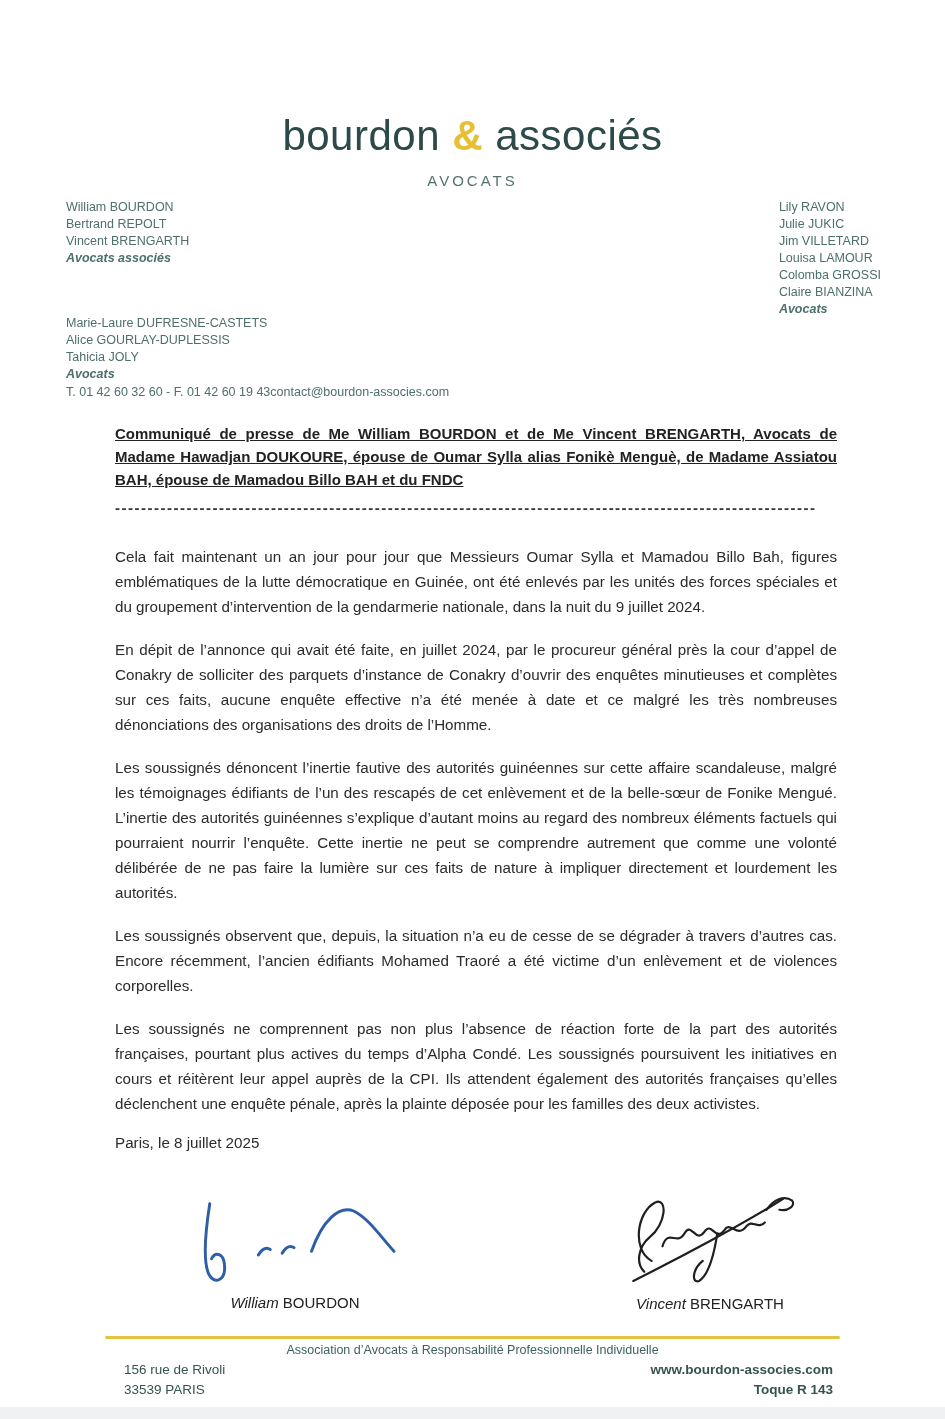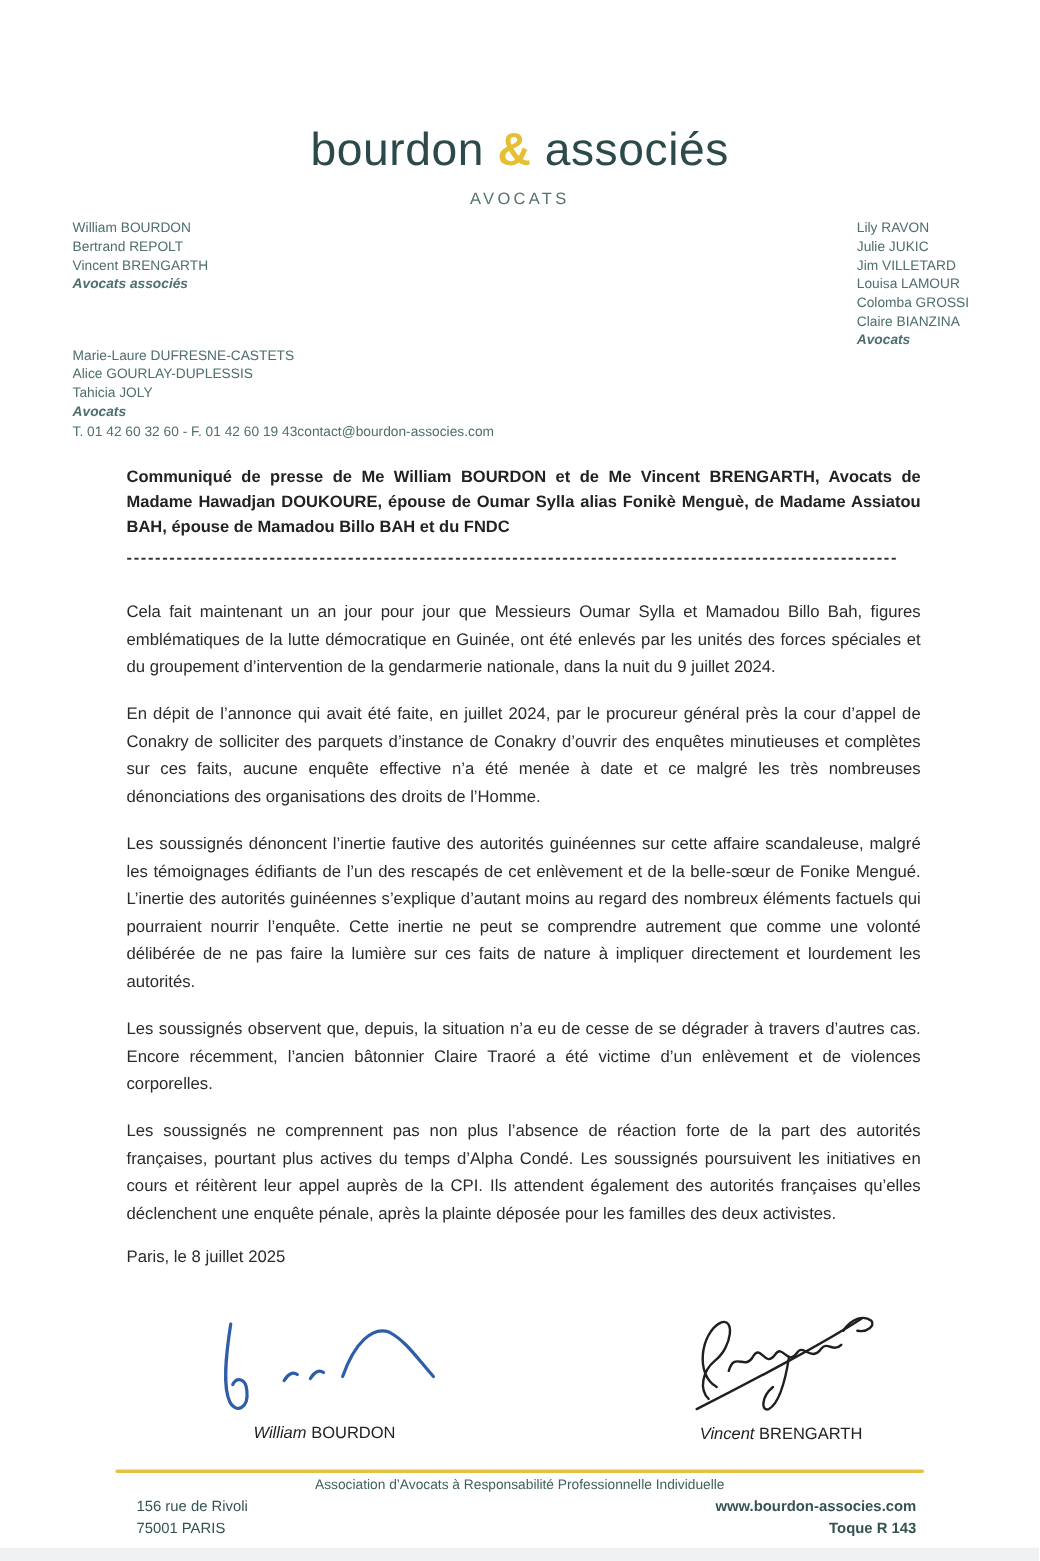--- a/index.html
+++ b/index.html
@@ -40,21 +40,21 @@
     position: absolute; top: 385px; left: 66px; right: 64px;
     display: flex; 
     font-size: 12.5px; color: #4e6f6d;
   }
   
   .body-block {
     position: absolute; top: 422px; left: 115px; width: 722px;
   }
   .heading {
     font-size: 15px; font-weight: 700; line-height: 23px;
-    text-align: justify; color: #222;
+    text-align: justify; color: #222; text-decoration: underline;
   }
   .separator {
     font-size: 15px; font-weight: 700; letter-spacing: 1.5px;
     white-space: nowrap; overflow: hidden;
     margin: 8px 0 28px 0; color: #333;
   }
   .para {
     font-size: 15.2px; line-height: 25px; text-align: justify;
     margin-bottom: 18px; color: #2b2b2b;
   }
@@ -128,21 +128,21 @@
     <span>T. 01 42 60 32 60 - F. 01 42 60 19 43</span>
     <span>contact@bourdon-associes.com</span>
   </div>
 
   <div class="body-block">
     <div class="heading">Communiqué de presse de Me William BOURDON et de Me Vincent BRENGARTH, Avocats de Madame Hawadjan DOUKOURE, épouse de Oumar Sylla alias Fonikè Menguè, de Madame Assiatou BAH, épouse de Mamadou Billo BAH et du FNDC</div>
     <div class="separator">------------------------------------------------------------------------------------------------------------</div>
     <p class="para">Cela fait maintenant un an jour pour jour que Messieurs Oumar Sylla et Mamadou Billo Bah, figures emblématiques de la lutte démocratique en Guinée, ont été enlevés par les unités des forces spéciales et du groupement d’intervention de la gendarmerie nationale, dans la nuit du 9 juillet 2024.</p>
     <p class="para">En dépit de l’annonce qui avait été faite, en juillet 2024, par le procureur général près la cour d’appel de Conakry de solliciter des parquets d’instance de Conakry d’ouvrir des enquêtes minutieuses et complètes sur ces faits, aucune enquête effective n’a été menée à date et ce malgré les très nombreuses dénonciations des organisations des droits de l’Homme.</p>
     <p class="para">Les soussignés dénoncent l’inertie fautive des autorités guinéennes sur cette affaire scandaleuse, malgré les témoignages édifiants de l’un des rescapés de cet enlèvement et de la belle-sœur de Fonike Mengué. L’inertie des autorités guinéennes s’explique d’autant moins au regard des nombreux éléments factuels qui pourraient nourrir l’enquête. Cette inertie ne peut se comprendre autrement que comme une volonté délibérée de ne pas faire la lumière sur ces faits de nature à impliquer directement et lourdement les autorités.</p>
-    <p class="para">Les soussignés observent que, depuis, la situation n’a eu de cesse de se dégrader à travers d’autres cas. Encore récemment, l’ancien bâtonnier Claire Traoré a été victime d’un enlèvement et de violences corporelles.</p>
+    <p class="para">Les soussignés observent que, depuis, la situation n’a eu de cesse de se dégrader à travers d’autres cas. Encore récemment, l’ancien édifiants Mohamed Traoré a été victime d’un enlèvement et de violences corporelles.</p>
     <p class="para">Les soussignés ne comprennent pas non plus l’absence de réaction forte de la part des autorités françaises, pourtant plus actives du temps d’Alpha Condé. Les soussignés poursuivent les initiatives en cours et réitèrent leur appel auprès de la CPI. Ils attendent également des autorités françaises qu’elles déclenchent une enquête pénale, après la plainte déposée pour les familles des deux activistes.</p>
     <div class="date-line">Paris, le 8 juillet 2025</div>
   </div>
 
   <div class="sig-block sig-william">
     <svg class="sig-img" width="220" height="92" viewBox="0 0 240 100" fill="none">
       <g stroke="#2f5ea8" stroke-width="3.2" stroke-linecap="round" fill="none">
         <path d="M27,6 C22,38 19,68 26,83 C32,95 45,90 43,72 C42,60 33,58 29,66"></path>
         <path d="M80,62 C84,55 89,53 93,56"></path>
         <path d="M106,60 C110,53 115,51 119,54"></path>
@@ -168,21 +168,21 @@
     <div class="sig-name">
       <span class="fn">Vincent</span>
       <span>BRENGARTH</span>
     </div>
   </div>
 
   <div class="footer-rule"></div>
   <div class="footer-association">Association d’Avocats à Responsabilité Professionnelle Individuelle</div>
   <div class="footer-address">
     <div>156 rue de Rivoli</div>
-    <div>75001 PARIS</div>
+    <div>33539 PARIS</div>
   </div>
   <div class="footer-right">
     <div>www.bourdon-associes.com</div>
     <div>Toque R 143</div>
   </div>
 
   <div class="bottom-strip"></div>
 </div>
 
 </body></html>

